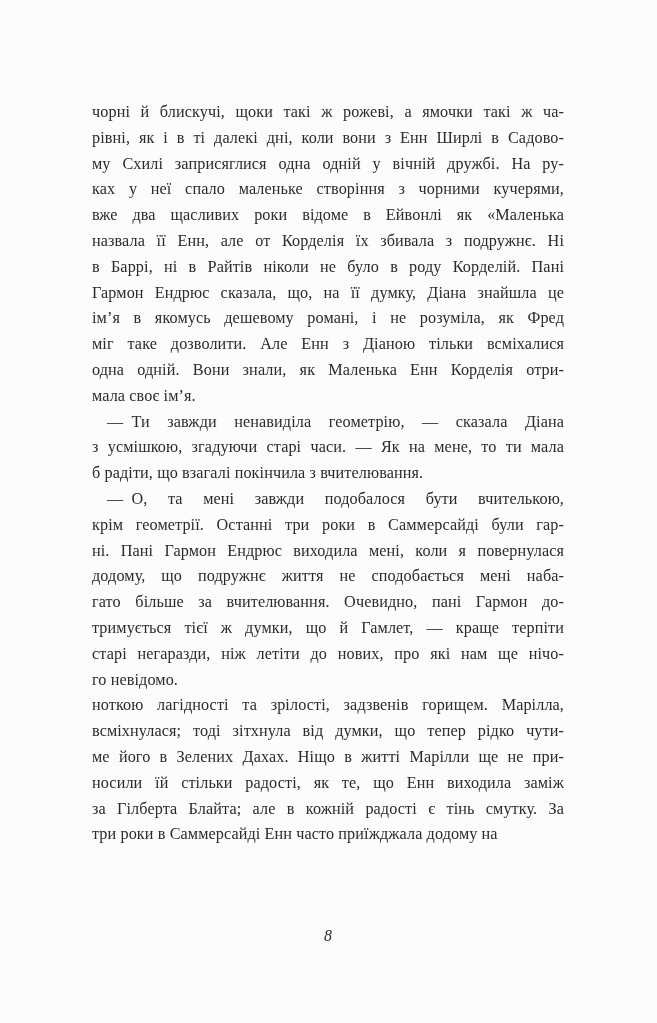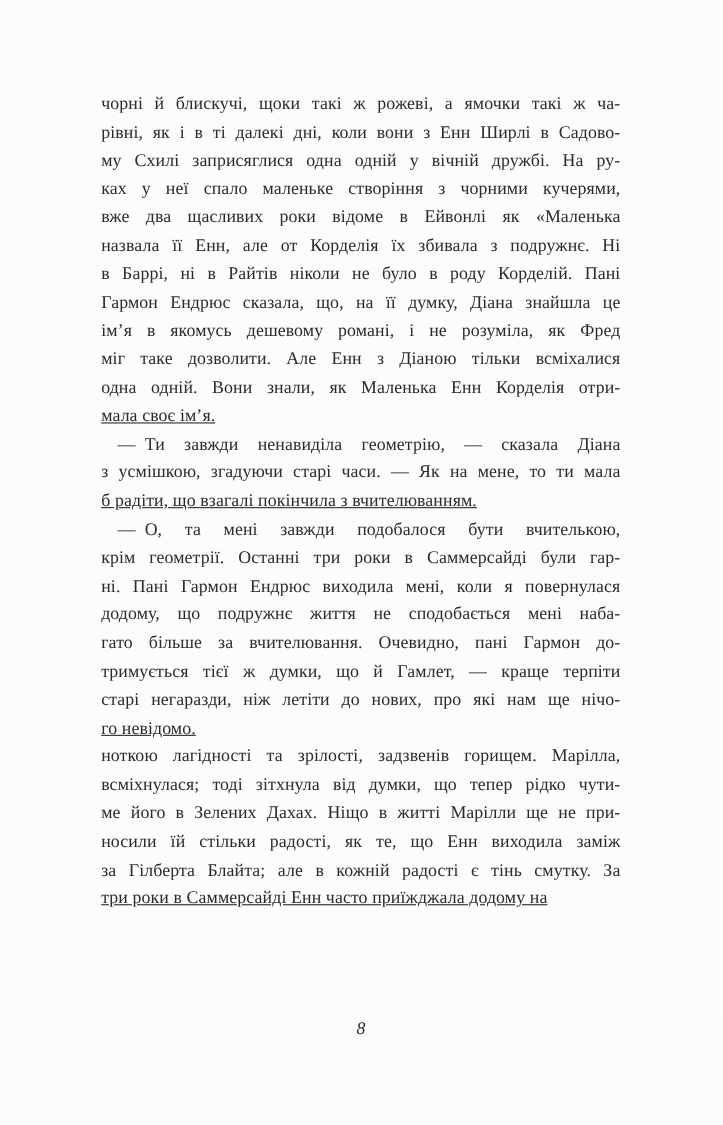--- a/index.html
+++ b/index.html
@@ -12,41 +12,40 @@
     width: 657px;
     height: 1023px;
     background: #fcfcfc;
     font-family: "Liberation Serif", "DejaVu Serif", serif;
     color: #2b2b2b;
     overflow: hidden;
   }
   .text-block {
     position: absolute;
     left: 92px;
-    top: 82px;
+    top: 100px;
     width: 472px;
     font-size: 16.2px;
     line-height: 25.8px;
     letter-spacing: 0.1px;
     -webkit-hyphens: none;
     hyphens: none;
   }
   .para {
     margin: 0;
     padding: 0;
   }
   .line {
     display: block;
     text-align: justify;
     text-align-last: justify;
   }
   .line.last-line {
     text-align: left;
     text-align-last: left;
-    text-decoration: underline;
   }
   .line.first-indent {
     text-indent: 15px;
   }
   .page-number {
     position: absolute;
     left: 92px;
     top: 927px;
     width: 472px;
     text-align: center;
@@ -70,21 +69,21 @@
         <span class="line">в Баррі, ні в Райтів ніколи не було в роду Корделій. Пані</span>
         <span class="line">Гармон Ендрюс сказала, що, на її думку, Діана знайшла це</span>
         <span class="line">ім’я в якомусь дешевому романі, і не розуміла, як Фред</span>
         <span class="line">міг таке дозволити. Але Енн з Діаною тільки всміхалися</span>
         <span class="line">одна одній. Вони знали, як Маленька Енн Корделія отри-</span>
         <span class="line last-line">мала своє ім’я.</span>
       </p>
       <p class="para">
         <span class="line first-indent">— Ти завжди ненавиділа геометрію, — сказала Діана</span>
         <span class="line">з усмішкою, згадуючи старі часи. — Як на мене, то ти мала</span>
-        <span class="line last-line">б радіти, що взагалі покінчила з вчителюванням.</span>
+        <span class="line last-line">б радіти, що взагалі покінчила з вчителювання.</span>
       </p>
       <p class="para">
         <span class="line first-indent">— О, та мені завжди подобалося бути вчителькою,</span>
         <span class="line">крім геометрії. Останні три роки в Саммерсайді були гар-</span>
         <span class="line">ні. Пані Гармон Ендрюс виходила мені, коли я повернулася</span>
         <span class="line">додому, що подружнє життя не сподобається мені наба-</span>
         <span class="line">гато більше за вчителювання. Очевидно, пані Гармон до-</span>
         <span class="line">тримується тієї ж думки, що й Гамлет, — краще терпіти</span>
         <span class="line">старі негаразди, ніж летіти до нових, про які нам ще нічо-</span>
         <span class="line last-line">го невідомо.</span>

